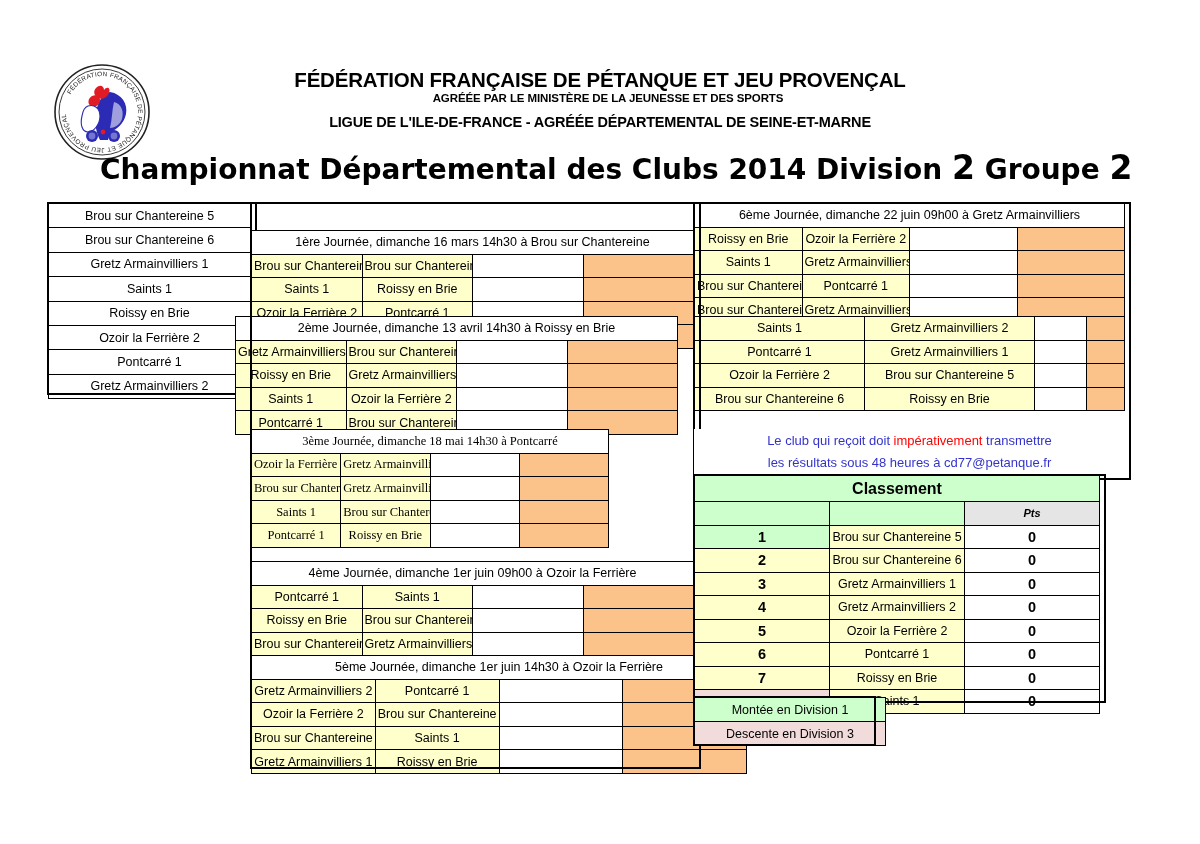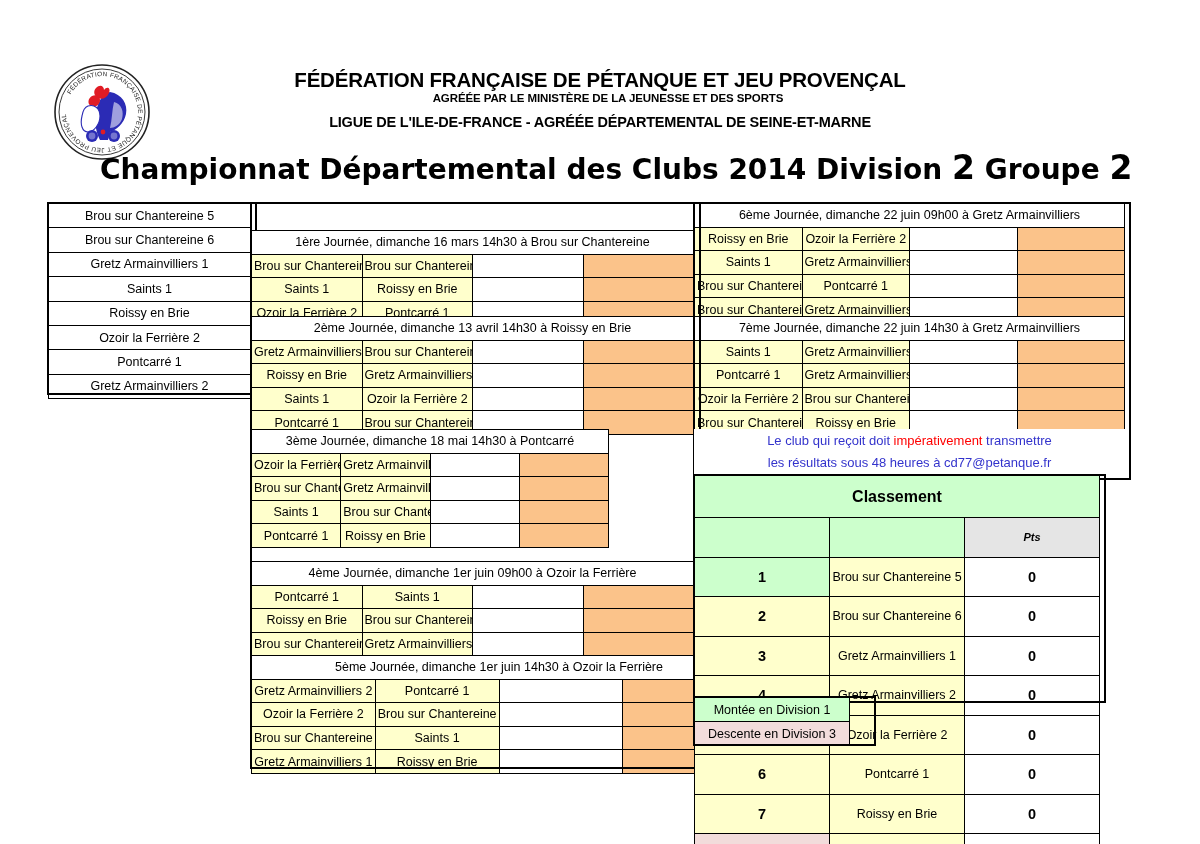--- a/index.html
+++ b/index.html
@@ -127,22 +127,22 @@
   .journee td.jhead {
     background: #ffffff;
     font-size: 12.5px;
   }
   .journee .c-team { width: 170px; background: #ffffcc; }
   .journee .c-score { width: 47px; background: #ffffff; }
   .journee .c-orange { width: 33px; background: #fbc38a; }
 
   
   #j1 { left: 251px; top: 211px; width: 443px; margin-top: 19px; }
-  #j2 { left: 251px; top: 316px; width: 443px; }
-  #j3 { left: 251px; top: 429px; width: 358px; }
+  #j2 { left: 235px; top: 316px; width: 443px; }
+  #j3 { left: 251px; top: 429px; width: 358px; font-family: Liberation Serif, serif; }
   #j4 { left: 251px; top: 542px; width: 443px; margin-top: 19px; }
   #j5 { left: 251px; top: 655px; width: 496px; }
 
   
   #j6 { left: 694px; top: 203px; width: 431px; }
   #j7 { left: 694px; top: 316px; width: 431px; }
   #j6 .c-team, #j7 .c-team { width: 165px; }
   #j6 .c-score, #j7 .c-score { width: 47px; }
   #j6 .c-orange, #j7 .c-orange { width: 33px; }
 
@@ -173,21 +173,21 @@
     border-collapse: collapse;
     table-layout: fixed;
     width: 100%;
     font-size: 12.5px;
   }
   #classement td {
     border: 1.5px solid #000000;
     height: 22.5px;
     text-align: center;
     vertical-align: middle;
-    padding: 8px 2px;
+    padding: 0 2px;
     white-space: nowrap;
     overflow: hidden;
   }
   #classement td.cl-title {
     background: #ccffcc;
     font-size: 16px;
     font-weight: bold;
     height: 25px;
   }
   #classement td.cl-blank { background: #ccffcc; }
@@ -211,21 +211,21 @@
     width: 34px;
     background: #ffffff;
     font-weight: bold;
     font-size: 14.5px;
   }
 
   
   #legend {
     position: absolute;
     left: 694px; top: 697px;
-    width: 156px;
+    width: 192px;
   }
   #legend table {
     border-collapse: collapse;
     table-layout: fixed;
     width: 100%;
     font-size: 12.5px;
   }
   #legend td {
     border: 1.5px solid #000000;
     height: 21px;
@@ -513,23 +513,20 @@
           <td class="c-score"></td>
           <td class="c-orange"></td>
         </tr>
       </tbody>
     </table>
   </div>
 <div class="journee-wrap" id="j7">
     <table class="journee">
       <tbody>
         <tr>
-          <td class="jhead" colspan="4">7ème Journée, dimanche 22 juin  14h30 à Gretz Armainvilliers</td>
-        </tr>
-        <tr>
           <td class="c-team">Saints 1</td>
           <td class="c-team">Gretz Armainvilliers 2</td>
           <td class="c-score"></td>
           <td class="c-orange"></td>
         </tr>
         <tr>
           <td class="c-team">Pontcarré 1</td>
           <td class="c-team">Gretz Armainvilliers 1</td>
           <td class="c-score"></td>
           <td class="c-orange"></td>

